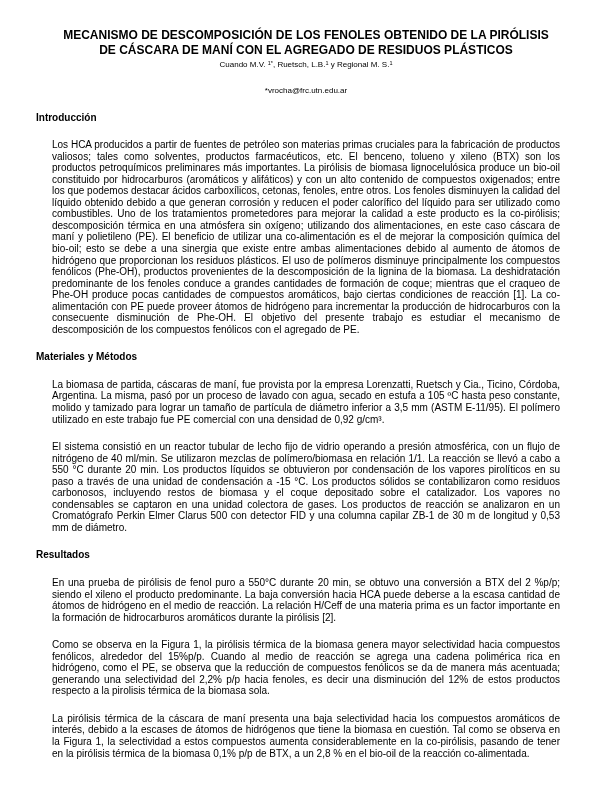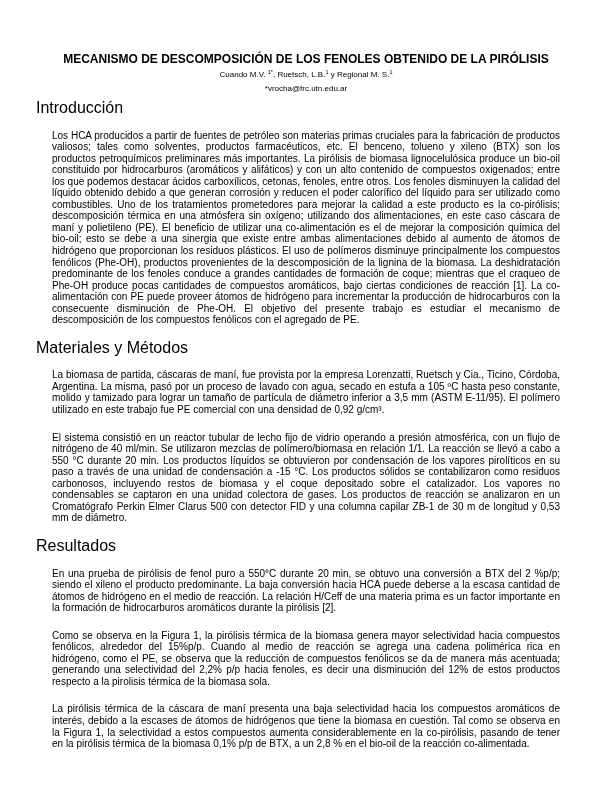--- a/index.html
+++ b/index.html
@@ -13,21 +13,21 @@
     height: 792px;
     background: #ffffff;
     overflow: hidden;
     font-family: "Liberation Sans", sans-serif;
     color: #000000;
     box-sizing: border-box;
   }
   .content {
     box-sizing: border-box;
     width: 612px;
-    padding: 52px 36px 0 36px;
+    padding: 28px 36px 0 36px;
   }
   .title {
     margin: 0;
     font-size: 12px;
     line-height: 14.5px;
     font-weight: 700;
     text-align: center;
   }
   .title-line { display: block; }
   .authors {
@@ -44,51 +44,52 @@
     vertical-align: baseline;
   }
   .affiliation {
     margin: 0;
     font-size: 8px;
     line-height: 9.5px;
     text-align: center;
   }
   .aff-line { display: block; }
   .email {
-    margin: 4px;
+    margin: 16px;
     font-size: 8px;
     line-height: 9.5px;
     text-align: center;
   }
   .body-text {
     margin-top: 9px;
     font-size: 10px;
     line-height: 11.55px;
   }
   .section-heading {
     margin: 0;
-    font-size: 16px;
+    font-size: 10px;
     line-height: 11.55px;
-    font-weight: 400;
+    font-weight: 700;
     text-align: left;
   }
   .para {
     margin: 16px;
     text-align: justify;
   }
 </style>
 </head>
 <body>
 
 <div class="page">
   <div class="content">
 
     <header>
       <h1 class="title">
         <span class="title-line">MECANISMO DE DESCOMPOSICIÓN DE LOS FENOLES OBTENIDO DE LA PIRÓLISIS</span>
+        <span class="title-line">DE CÁSCARA DE MANÍ CON EL AGREGADO DE RESIDUOS PLÁSTICOS</span>
       </h1>
 
       <p class="authors"><span>Cuando M.V. </span><sup>1*</sup><span>, Ruetsch, L.B.</span><sup>1</sup><span> y Regional M. S.</span><sup>1</sup></p>
 
 
       <p class="email">*vrocha@frc.utn.edu.ar</p>
     </header>
 
     <article class="body-text">
 

